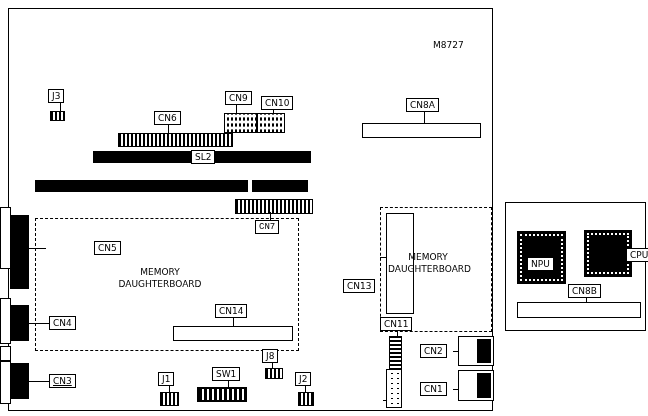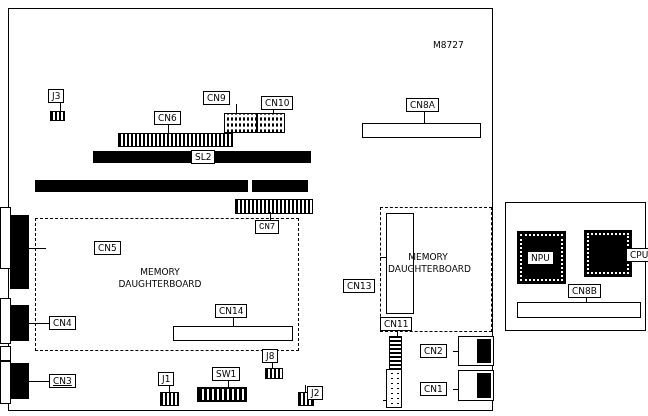--- a/index.html
+++ b/index.html
@@ -111,36 +111,36 @@
   <div class="lead" style="left:453px;top:351px;width:5px;height:1px;"></div>
   <div class="lead" style="left:453px;top:389px;width:5px;height:1px;"></div>
   <div class="lead" style="left:383px;top:400px;width:4px;height:1px;"></div>
   <div class="lead" style="left:169px;top:385px;width:1px;height:7px;"></div>
   <div class="lead" style="left:228px;top:380px;width:1px;height:7px;"></div>
   <div class="lead" style="left:272px;top:362px;width:1px;height:6px;"></div>
   <div class="lead" style="left:305px;top:385px;width:1px;height:7px;"></div>
   <div class="lead" style="left:586px;top:297px;width:1px;height:5px;"></div>
 
   <div class="callout" style="left:48px;top:89px;">J3</div>
-  <div class="callout" style="left:203px;top:91px;">CN9</div>
+  <div class="callout" style="left:225px;top:91px;">CN9</div>
   <div class="callout" style="left:261px;top:96px;">CN10</div>
   <div class="callout" style="left:154px;top:111px;">CN6</div>
   <div class="callout" style="left:406px;top:98px;">CN8A</div>
   <div class="callout" style="left:191px;top:150px;">SL2</div>
   <div class="callout" style="left:255px;top:220px;font-family:Liberation Mono, monospace;">CN7</div>
   <div class="callout" style="left:46px;top:241px;margin-left:48px;">CN5</div>
   <div class="callout" style="left:343px;top:250px;margin-top:29px;">CN13</div>
   <div class="callout" style="left:49px;top:316px;">CN4</div>
   <div class="callout" style="left:49px;top:374px;text-decoration:underline;">CN3</div>
   <div class="callout" style="left:215px;top:304px;">CN14</div>
   <div class="callout" style="left:380px;top:317px;">CN11</div>
   <div class="callout" style="left:347px;top:394px;margin-top:48px;">CN12</div>
   <div class="callout" style="left:420px;top:344px;">CN2</div>
   <div class="callout" style="left:420px;top:382px;">CN1</div>
   <div class="callout" style="left:158px;top:372px;">J1</div>
   <div class="callout" style="left:212px;top:367px;">SW1</div>
   <div class="callout" style="left:262px;top:349px;">J8</div>
-  <div class="callout" style="left:307px;top:372px;margin-top:14px;">J2</div>
-  <div class="callout" style="left:527px;top:251px;">NPU</div>
+  <div class="callout" style="left:295px;top:372px;">J2</div>
+  <div class="callout" style="left:527px;top:257px;">NPU</div>
   <div class="callout" style="left:626px;top:248px;">CPU</div>
   <div class="callout" style="left:568px;top:284px;">CN8B</div>
 
 </div>
 
 </body></html>

